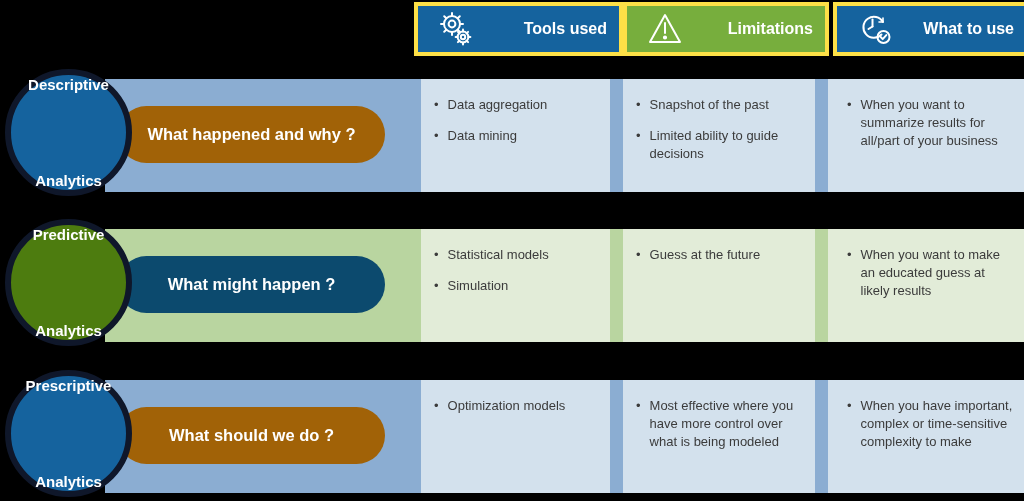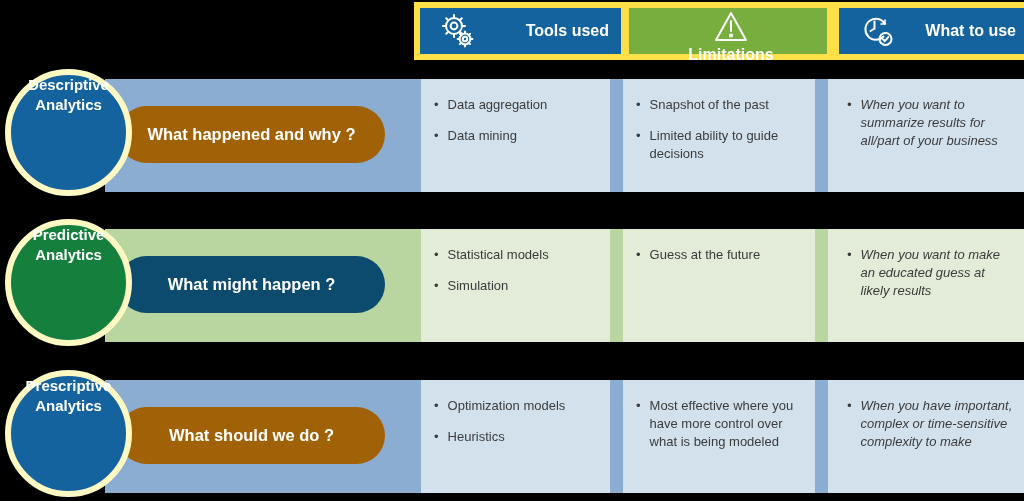--- a/index.html
+++ b/index.html
@@ -4,27 +4,27 @@
 <style>
   html,body{margin:0;padding:0;}
   body{
     width:1024px;height:501px;position:relative;overflow:hidden;
     background:#000000;
     font-family:"Liberation Sans","DejaVu Sans",sans-serif;
   }
   
   .hdr-box{
     position:absolute;top:2px;height:46px;
-    border:6px solid #fde047;
+    border:4px solid #fde047;
     display:flex;align-items:center;justify-content:space-between;
     padding:0 12px 0 18px;
     box-sizing:content-box;
   }
   .hdr-box.blue{background:#15639e;}
-  .hdr-box.green{background:#77ae3d;flex-direction:column;}
+  .hdr-box.green{background:#77ae3d;}
   .hdr-label{color:#ffffff;font-weight:700;font-size:16px;white-space:nowrap;}
   .hdr-icon{width:40px;height:38px;flex:0 0 auto;}
   #hdr-tools{left:414px;width:171px;}
   #hdr-limits{left:623px;width:168px;}
   #hdr-when{left:833px;width:159px;}
 
   
   .row{
     position:absolute;left:105px;width:919px;height:113px;
   }
@@ -32,47 +32,47 @@
   .row.green-theme{background:#b9d5a0;}
 
   .cell{
     position:absolute;top:0;height:113px;box-sizing:border-box;
     padding:17px 8px 0 13px;
   }
   .blue-theme .cell{background:#d3e1ed;}
   .green-theme .cell{background:#e2ecd8;}
   .cell-1{left:316px;width:189px;}
   .cell-2{left:518px;width:192px;}
-  .cell-3{left:723px;width:196px;padding-left:19px;font-style:italic;}
+  .cell-3{left:723px;width:196px;padding-left:19px;}
 
   .bullet-item{
     display:flex;margin-bottom:13px;
     color:#3b3b3b;font-size:13px;line-height:1.38;
   }
   .bullet-item::before{
     content:"•";flex:0 0 auto;margin-right:9px;color:#3b3b3b;font-size:13px;
   }
 
   .pill{
     position:absolute;left:13px;top:27px;width:267px;height:57px;
     border-radius:30px;
     display:flex;align-items:center;justify-content:center;
     color:#ffffff;font-weight:700;font-size:16.5px;white-space:nowrap;
   }
   .blue-theme .pill{background:#a16207;}
   .green-theme .pill{background:#0c4a6e;}
 
   .circle{
     position:absolute;left:-100px;top:-10px;width:115px;height:115px;
-    border:6px solid #fef9c3;border-radius:50%;
-    display:flex;flex-direction:column;align-items:center;justify-content:flex-start;
+    border:6px solid #0f172a;border-radius:50%;
+    display:flex;flex-direction:column;align-items:center;justify-content:space-between;
     color:#ffffff;font-weight:700;font-size:15px;line-height:1.3;text-align:center;
   }
   .blue-theme .circle{background:#15639e;}
-  .green-theme .circle{background:#15803d;}
+  .green-theme .circle{background:#4d7c0f;}
 
   #row-1{top:79px;}
   #row-2{top:229px;}
   #row-3{top:380px;}
 
   svg .st{fill:none;stroke:#ffffff;stroke-width:2;stroke-linecap:round;stroke-linejoin:round;}
 </style>
 </head>
 <body>
 
@@ -199,23 +199,20 @@
     <span>What should we do ?</span>
   </div>
   <div class="circle">
     <span>Prescriptive</span>
     <span>Analytics</span>
   </div>
   <div class="cell cell-1">
     <div class="bullet-item">
         <span>Optimization models</span>
       </div>
-    <div class="bullet-item">
-        <span>Heuristics</span>
-      </div>
   </div>
   <div class="cell cell-2">
     <div class="bullet-item">
         <span>Most effective where you have more control over what is being modeled</span>
       </div>
   </div>
   <div class="cell cell-3">
     <div class="bullet-item">
         <span>When you have important, complex or time-sensitive complexity to make</span>
       </div>

